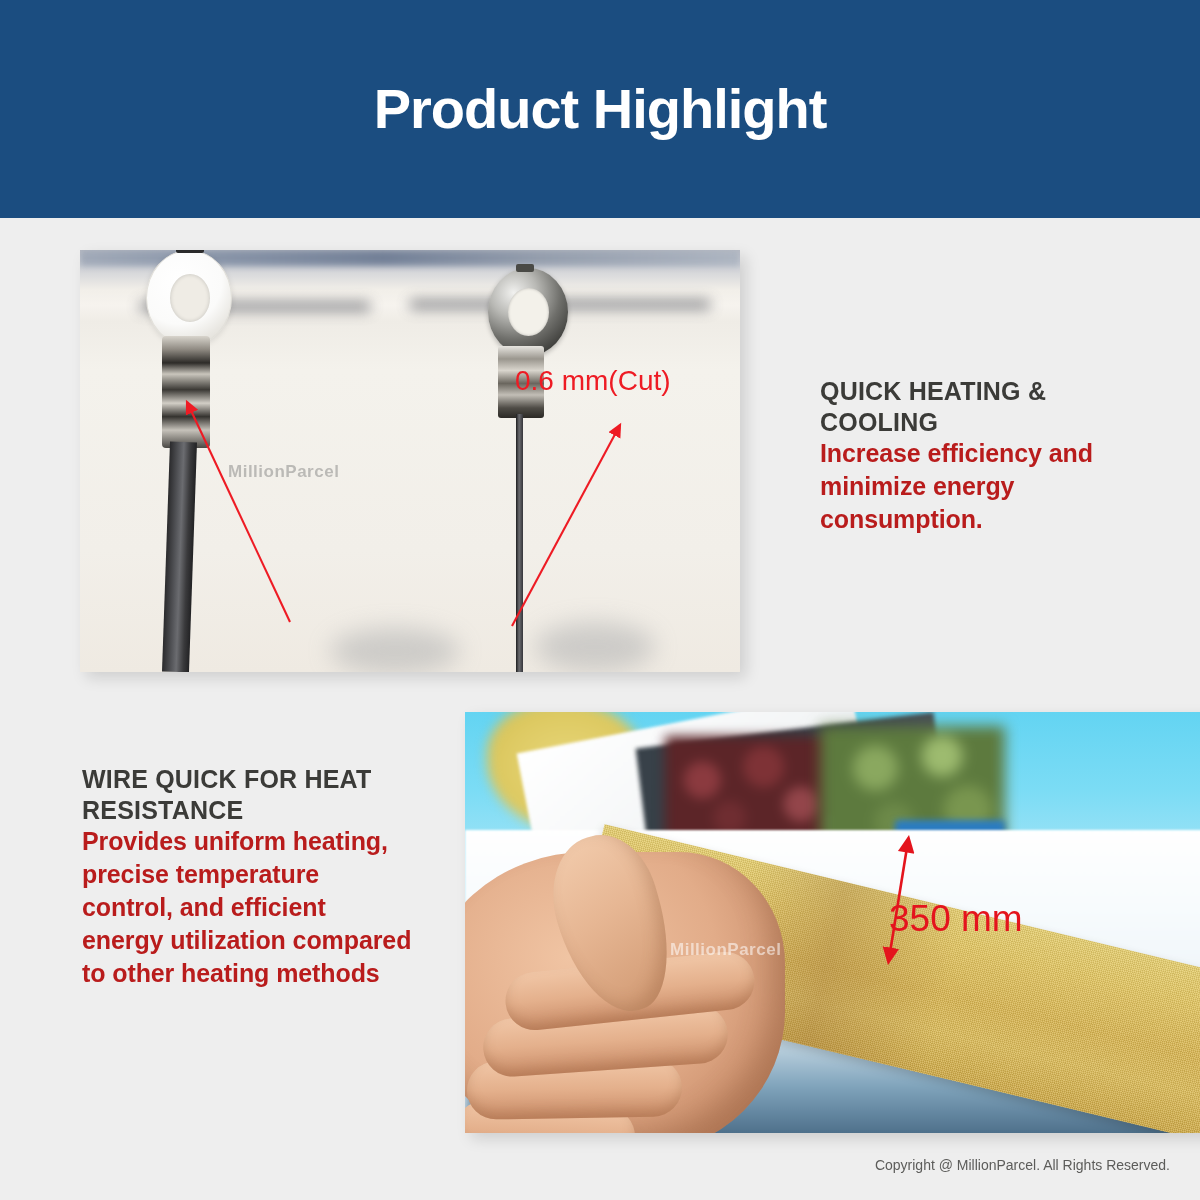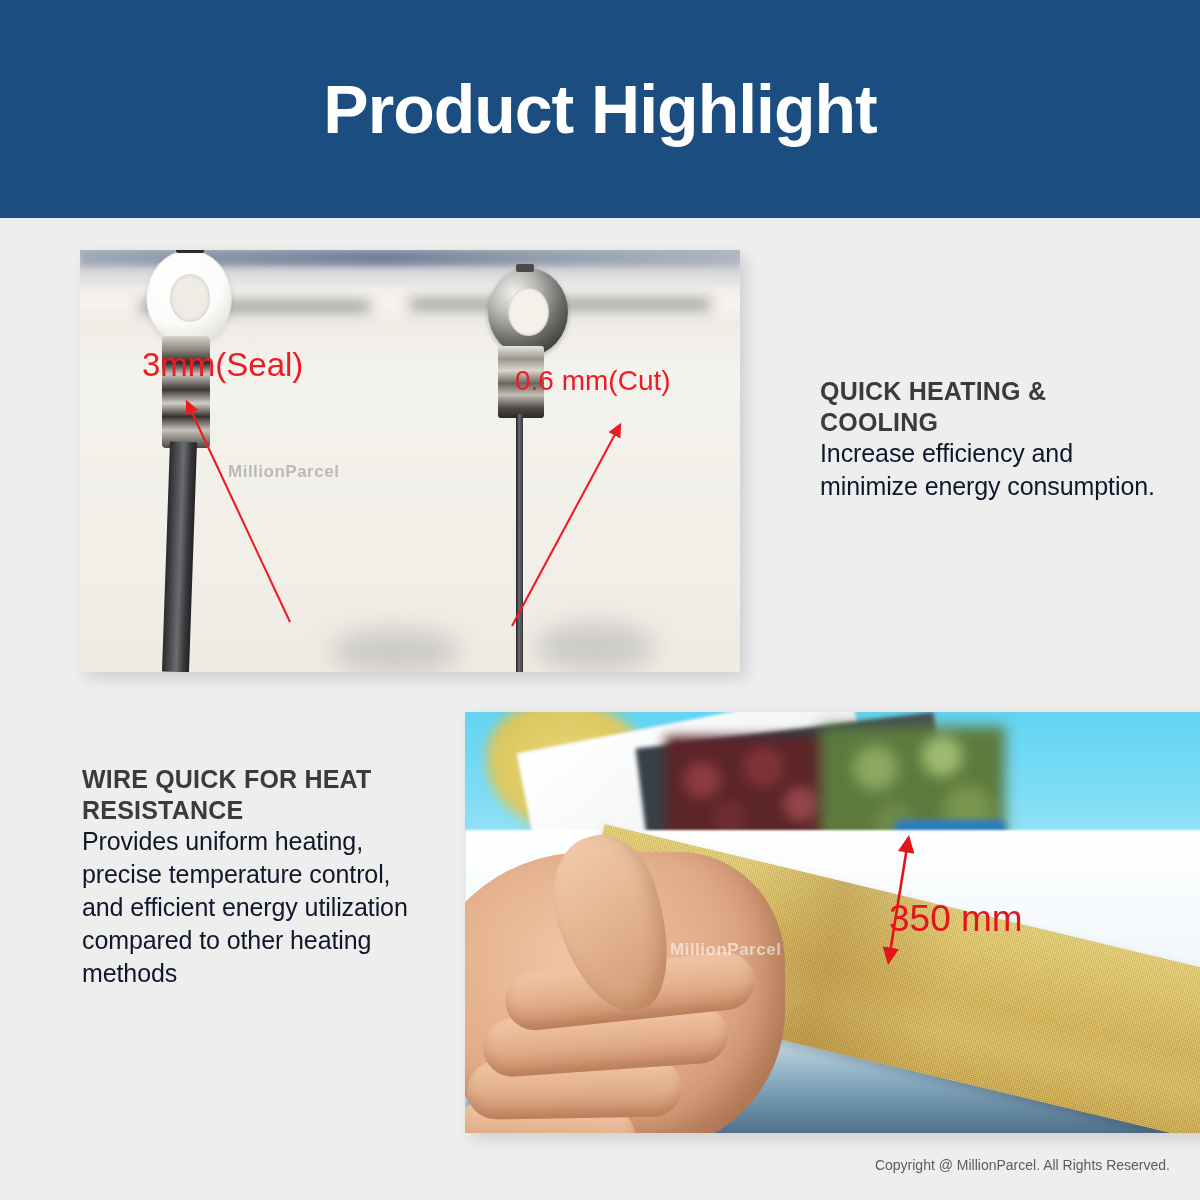--- a/index.html
+++ b/index.html
@@ -26,21 +26,21 @@
     left: 0; top: 0;
     width: 1200px;
     height: 218px;
     background: #1b4d80;
     display: flex;
     align-items: center;
     justify-content: center;
   }
   .header-title {
     color: #ffffff;
-    font-size: 68px;
+    font-size: 56px;
     font-weight: 700;
     letter-spacing: -1px;
     line-height: 1;
     font-family: "Liberation Sans", sans-serif;
   }
 
   
   .photo-card {
     position: absolute;
     overflow: hidden;
@@ -323,23 +323,23 @@
   .feature { position: absolute; }
   .feature-heading {
     color: #3b3b38;
     font-size: 25px;
     font-weight: 700;
     line-height: 1.22;
     letter-spacing: .2px;
     font-family: "Liberation Sans", sans-serif;
   }
   .feature-body {
-    color: #0f172a;
+    color: #b91c1c;
     font-size: 25px;
-    font-weight: 400;
+    font-weight: 700;
     line-height: 1.32;
     letter-spacing: -.1px;
     font-family: "Liberation Sans", sans-serif;
   }
   #feature-quick-heating { left: 820px; top: 376px; width: 340px; }
   #feature-wire-cloth    { left:  82px; top: 764px; width: 330px; }
 
   
   .footer-copyright {
     position: absolute;
@@ -383,21 +383,20 @@
       <svg class="arrow-svg" viewBox="0 0 660 422">
         <defs>
           <marker id="ah-red" markerWidth="7" markerHeight="7" refX="5.6" refY="3.2" orient="auto">
             <path d="M0,0 L6.8,3.2 L0,6.4 z" fill="#ee1b24"></path>
           </marker>
         </defs>
         <line x1="210" y1="372" x2="107" y2="152" stroke="#ee1b24" stroke-width="2.1" marker-end="url(#ah-red)"></line>
         <line x1="432" y1="376" x2="540" y2="175" stroke="#ee1b24" stroke-width="2.1" marker-end="url(#ah-red)"></line>
       </svg>
 
-      <div class="dim-label" id="label-seal">3mm(Seal)</div>
       <div class="dim-label" id="label-cut">0.6 mm(Cut)</div>
 
       <div class="wm" id="wm-top">MillionParcel</div>
     </div>
   </div>
 
   <div class="feature" id="feature-quick-heating">
     <div class="feature-heading">QUICK HEATING &amp; COOLING</div>
     <div class="feature-body">Increase efficiency and minimize energy consumption.</div>
   </div>

